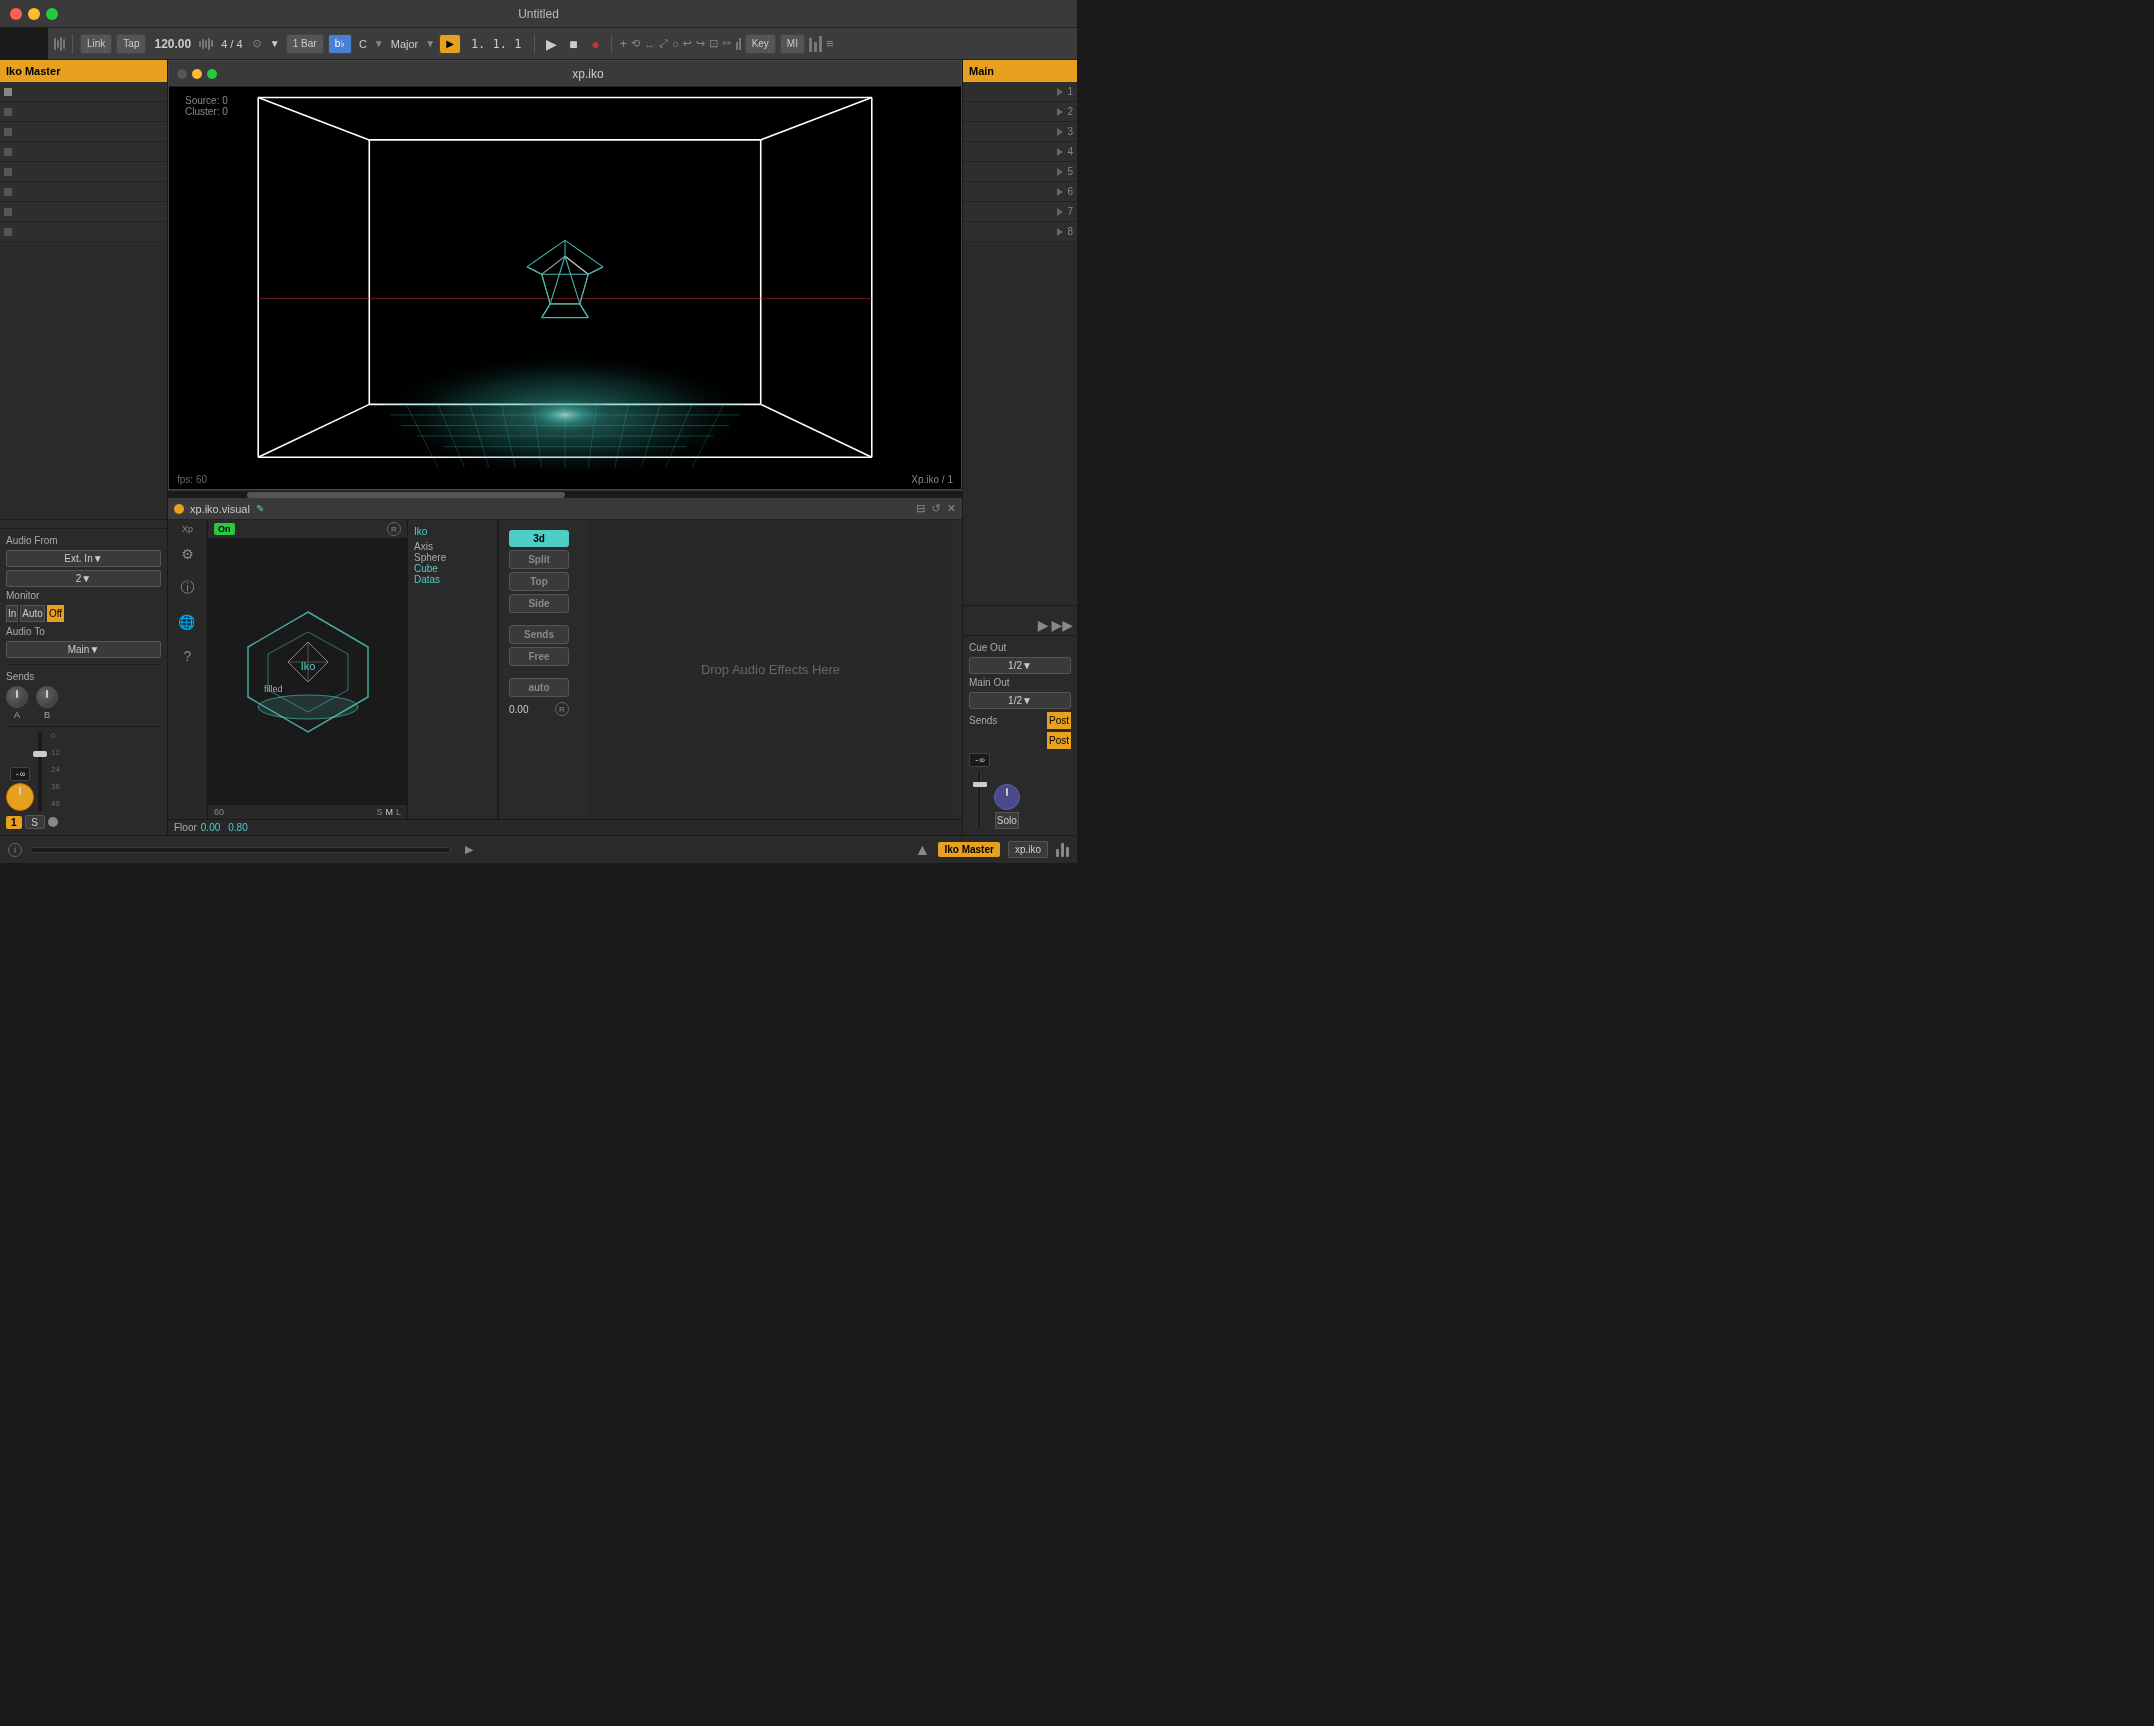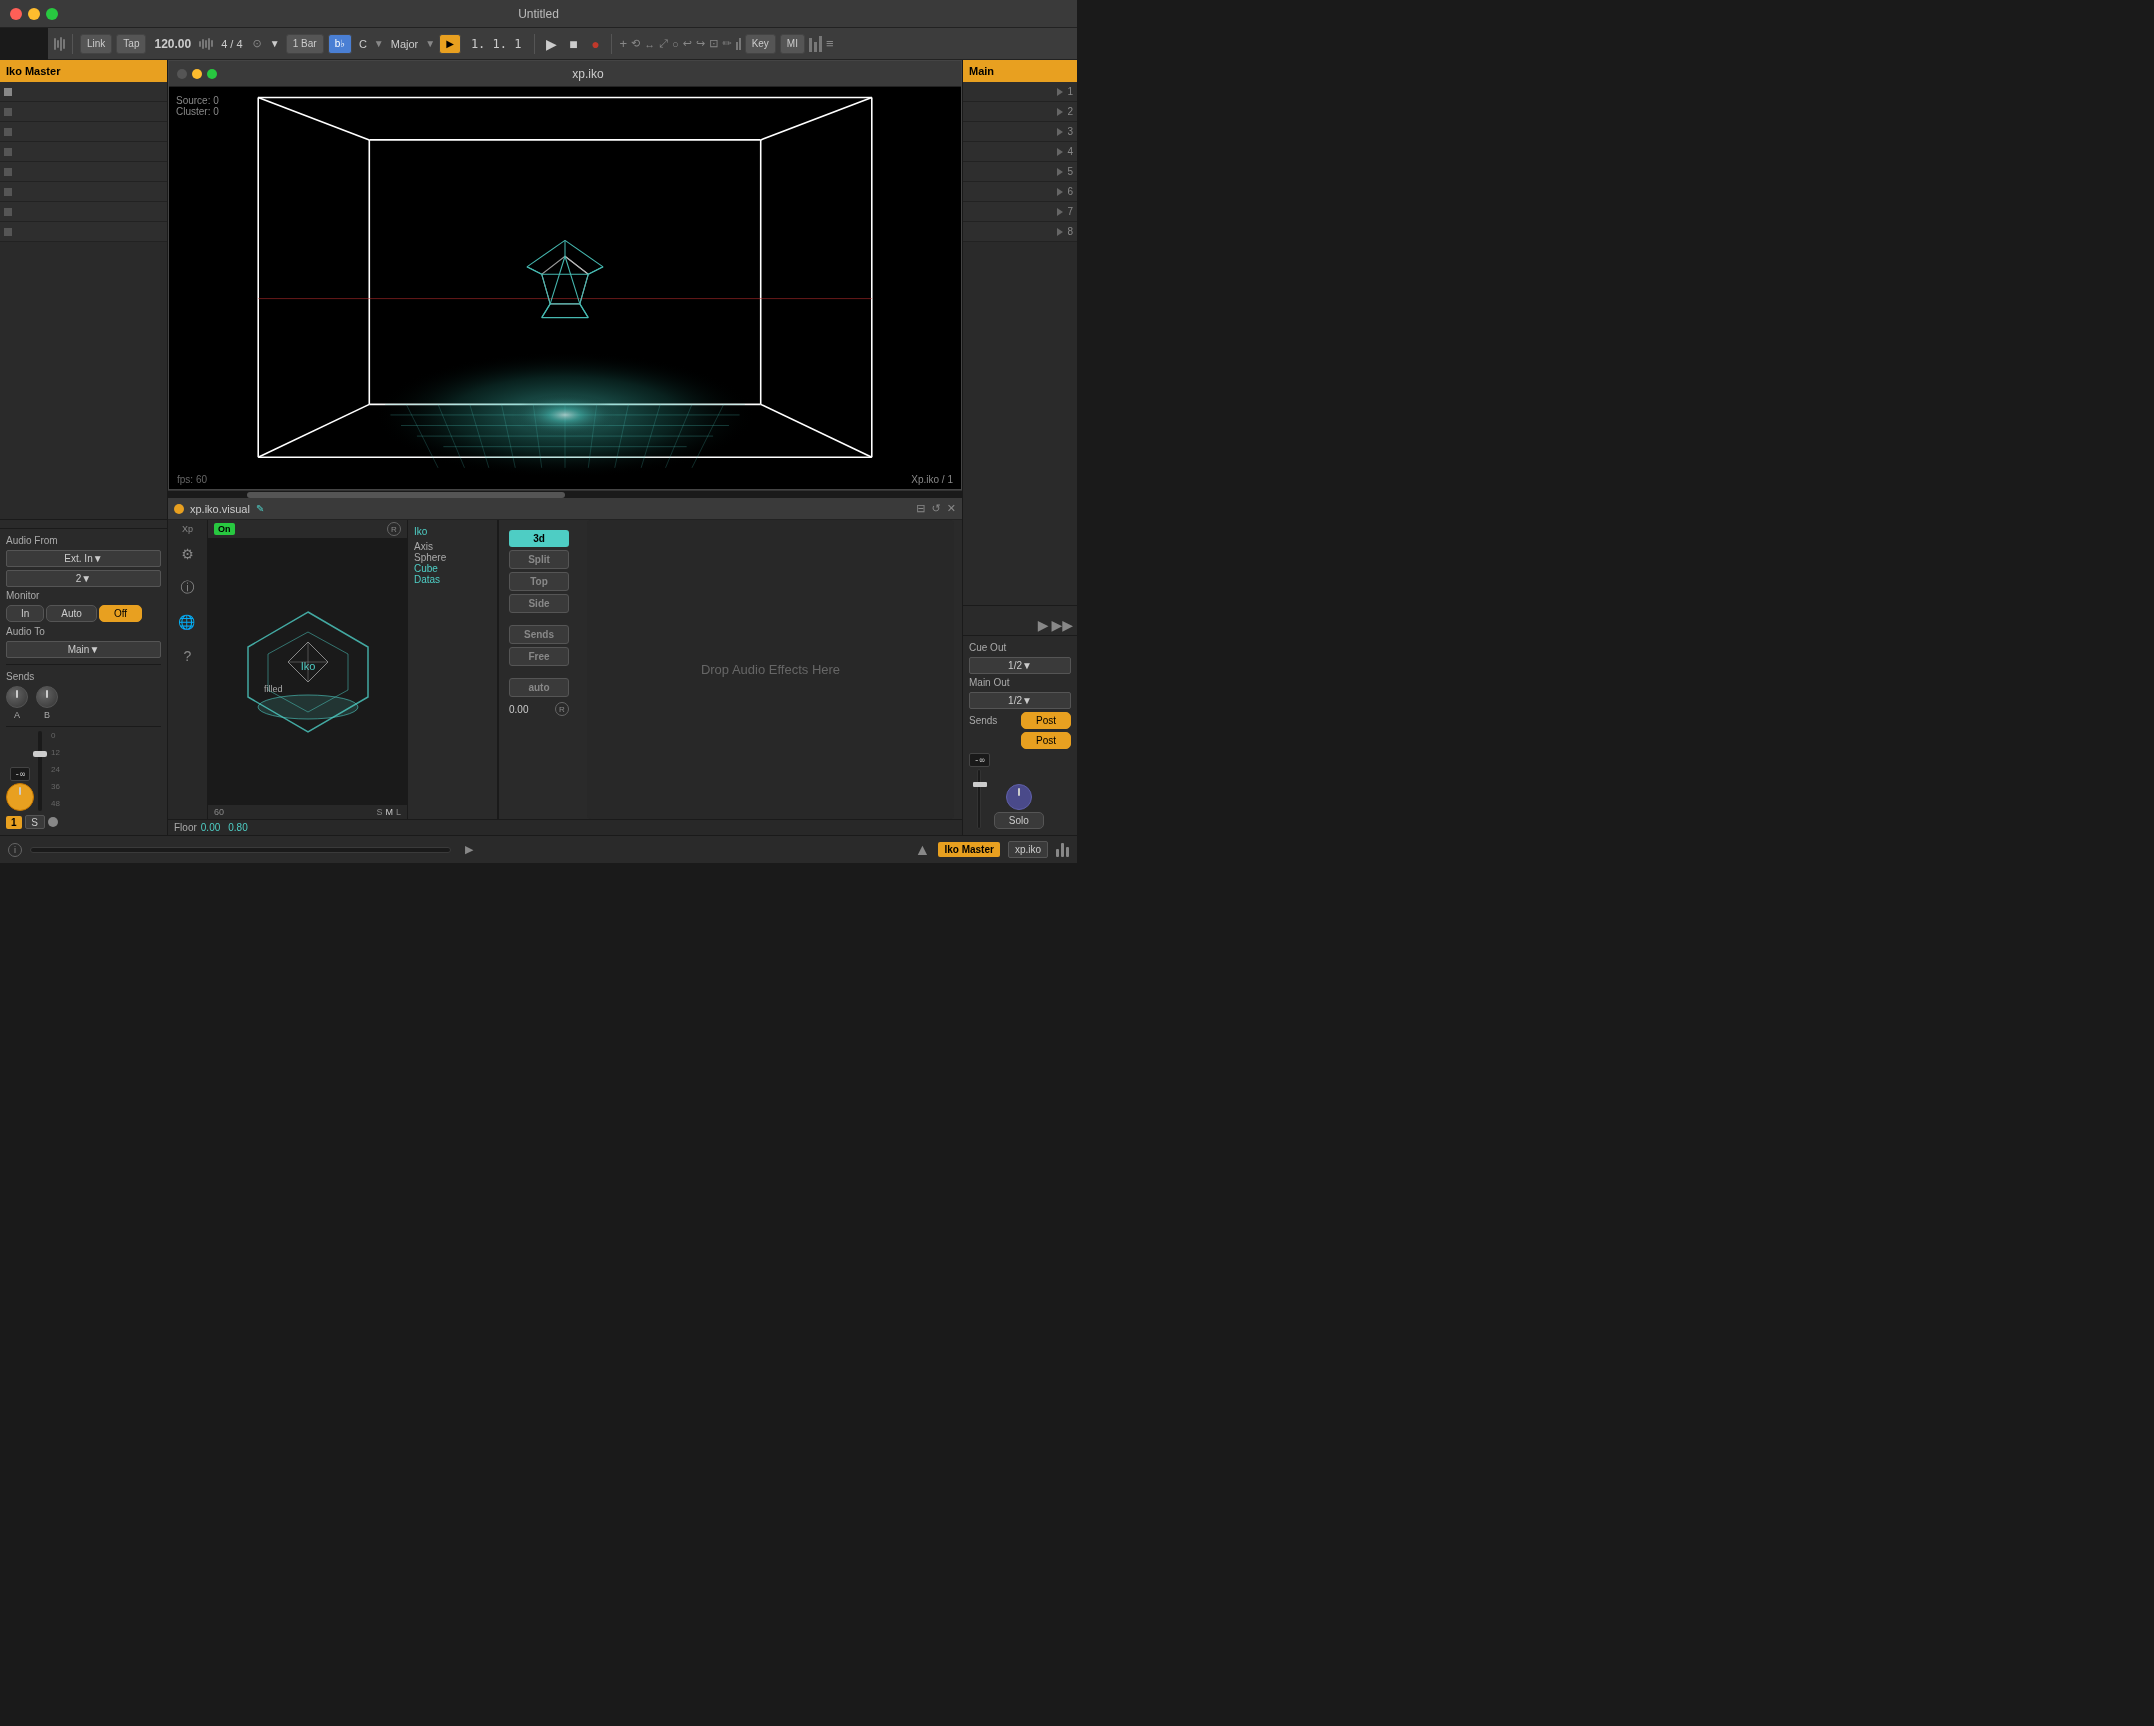--- a/index.html
+++ b/index.html
@@ -184,22 +184,22 @@
     .btn-group {
       display: flex;
       gap: 2px;
       margin-bottom: 4px;
     }
     .small-btn {
       background: #3a3a3a;
       border: 1px solid #555;
       color: #ccc;
       font-size: 10px;
-      padding: 2px 14px;
-      border-radius: 5px;
+      padding: 2px 1px;
+      border-radius: 0;
       cursor: pointer;
     }
     .small-btn.active { background: #e8a020; color: #000; border-color: #e8a020; }
 
     .sends-section { margin-bottom: 6px; }
     .knob-row { display: flex; gap: 8px; align-items: center; }
     .knob {
       width: 22px;
       height: 22px;
       border-radius: 50%;
@@ -341,21 +341,21 @@
     }
     .xpiko-content {
       position: relative;
       height: calc(100% - 26px);
       background: #000;
       overflow: hidden;
     }
     .source-info {
       position: absolute;
       top: 8px;
-      left: 7px;
+      left: 16px;
       font-size: 10px;
       color: #888;
       z-index: 10;
     }
     .fps-info {
       position: absolute;
       bottom: 4px;
       left: 8px;
       font-size: 10px;
       color: #666;

